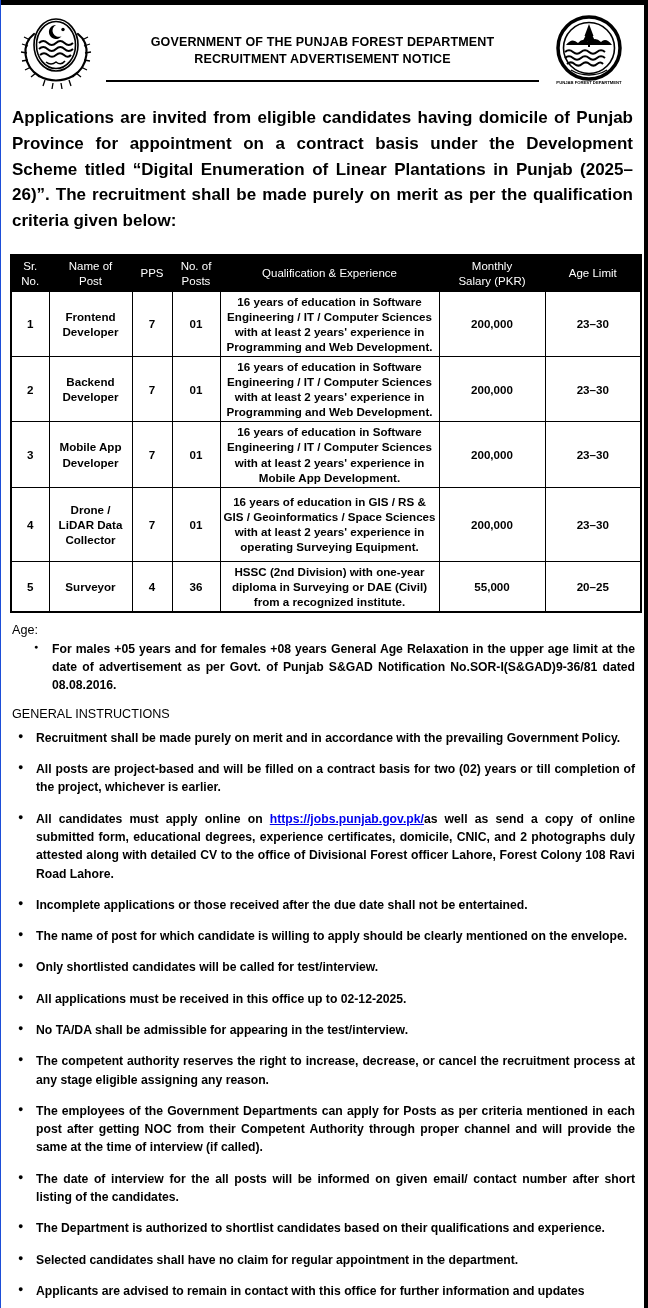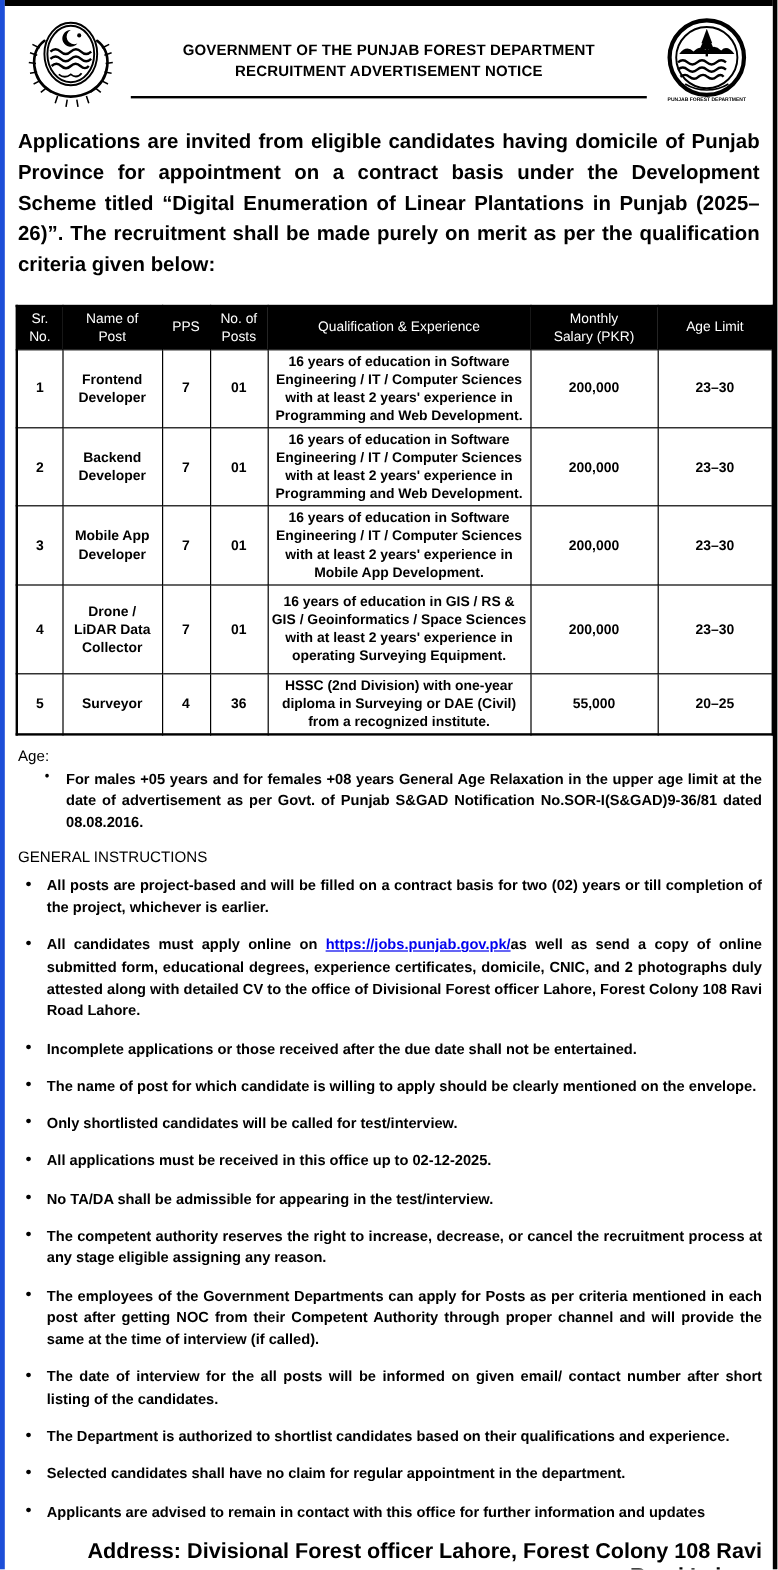--- a/index.html
+++ b/index.html
@@ -14,21 +14,21 @@
     color: #000000;
     overflow: hidden;
     position: relative;
   }
 
   
   .page {
     position: absolute;
     inset: 0;
     background: #fff;
-    border-left: 4px solid #1d4ed8;
+    border-left: 1px solid #1d4ed8;
     border-right: 4px solid #000;
     box-sizing: border-box;
     display: flex;
     flex-direction: column;
   }
   .page-top-rule {
     height: 5px;
     background: #000;
     flex: 0 0 auto;
   }
@@ -336,20 +336,21 @@
       </tbody>
     </table>
 
     <div class="sec-label">Age:</div>
     <ul class="blist age-list">
       <li>For males +05 years and for females +08 years General Age Relaxation in the upper age limit at the date of advertisement as per Govt. of Punjab S&amp;GAD Notification No.SOR-I(S&amp;GAD)9-36/81 dated 08.08.2016.</li>
     </ul>
 
     <div class="sec-label gi">GENERAL INSTRUCTIONS</div>
     <ul class="blist">
+      <li>Recruitment shall be made purely on merit and in accordance with the prevailing Government Policy.</li>
       <li>All posts are project-based and will be filled on a contract basis for two (02) years or till completion of the project, whichever is earlier.</li>
       <li>
         <span>All candidates must apply online on </span><a class="lnk" href="#">https://jobs.punjab.gov.pk/</a><span>as well as send a copy of online submitted form, educational degrees, experience certificates, domicile, CNIC, and 2 photographs duly attested along with detailed CV to the office of Divisional Forest officer Lahore, Forest Colony 108 Ravi Road Lahore.</span>
       </li>
       <li>Incomplete applications or those received after the due date shall not be entertained.</li>
       <li>The name of post for which candidate is willing to apply should be clearly mentioned on the envelope.</li>
       <li>Only shortlisted candidates will be called for test/interview.</li>
       <li>All applications must be received in this office up to 02-12-2025.</li>
       <li>No TA/DA shall be admissible for appearing in the test/interview.</li>
       <li>The competent authority reserves the right to increase, decrease, or cancel the recruitment process at any stage eligible assigning any reason.</li>

